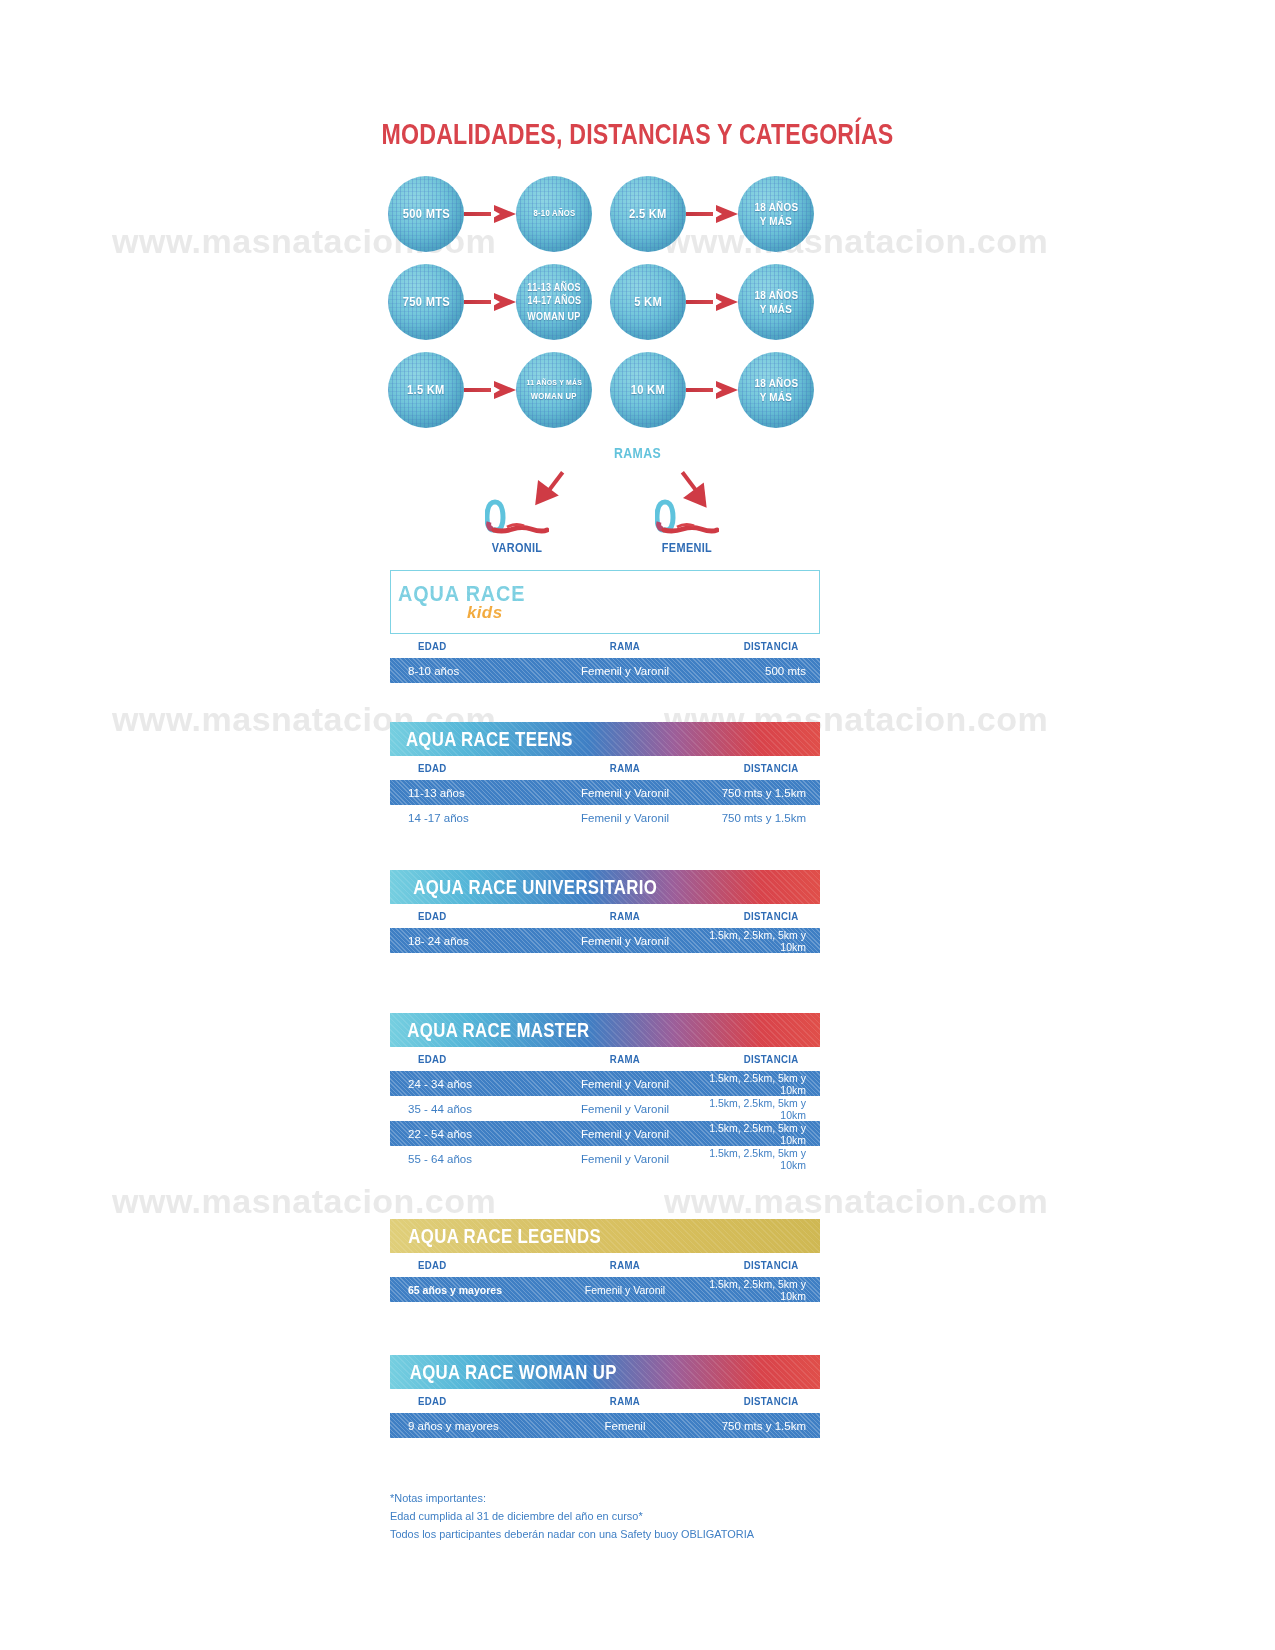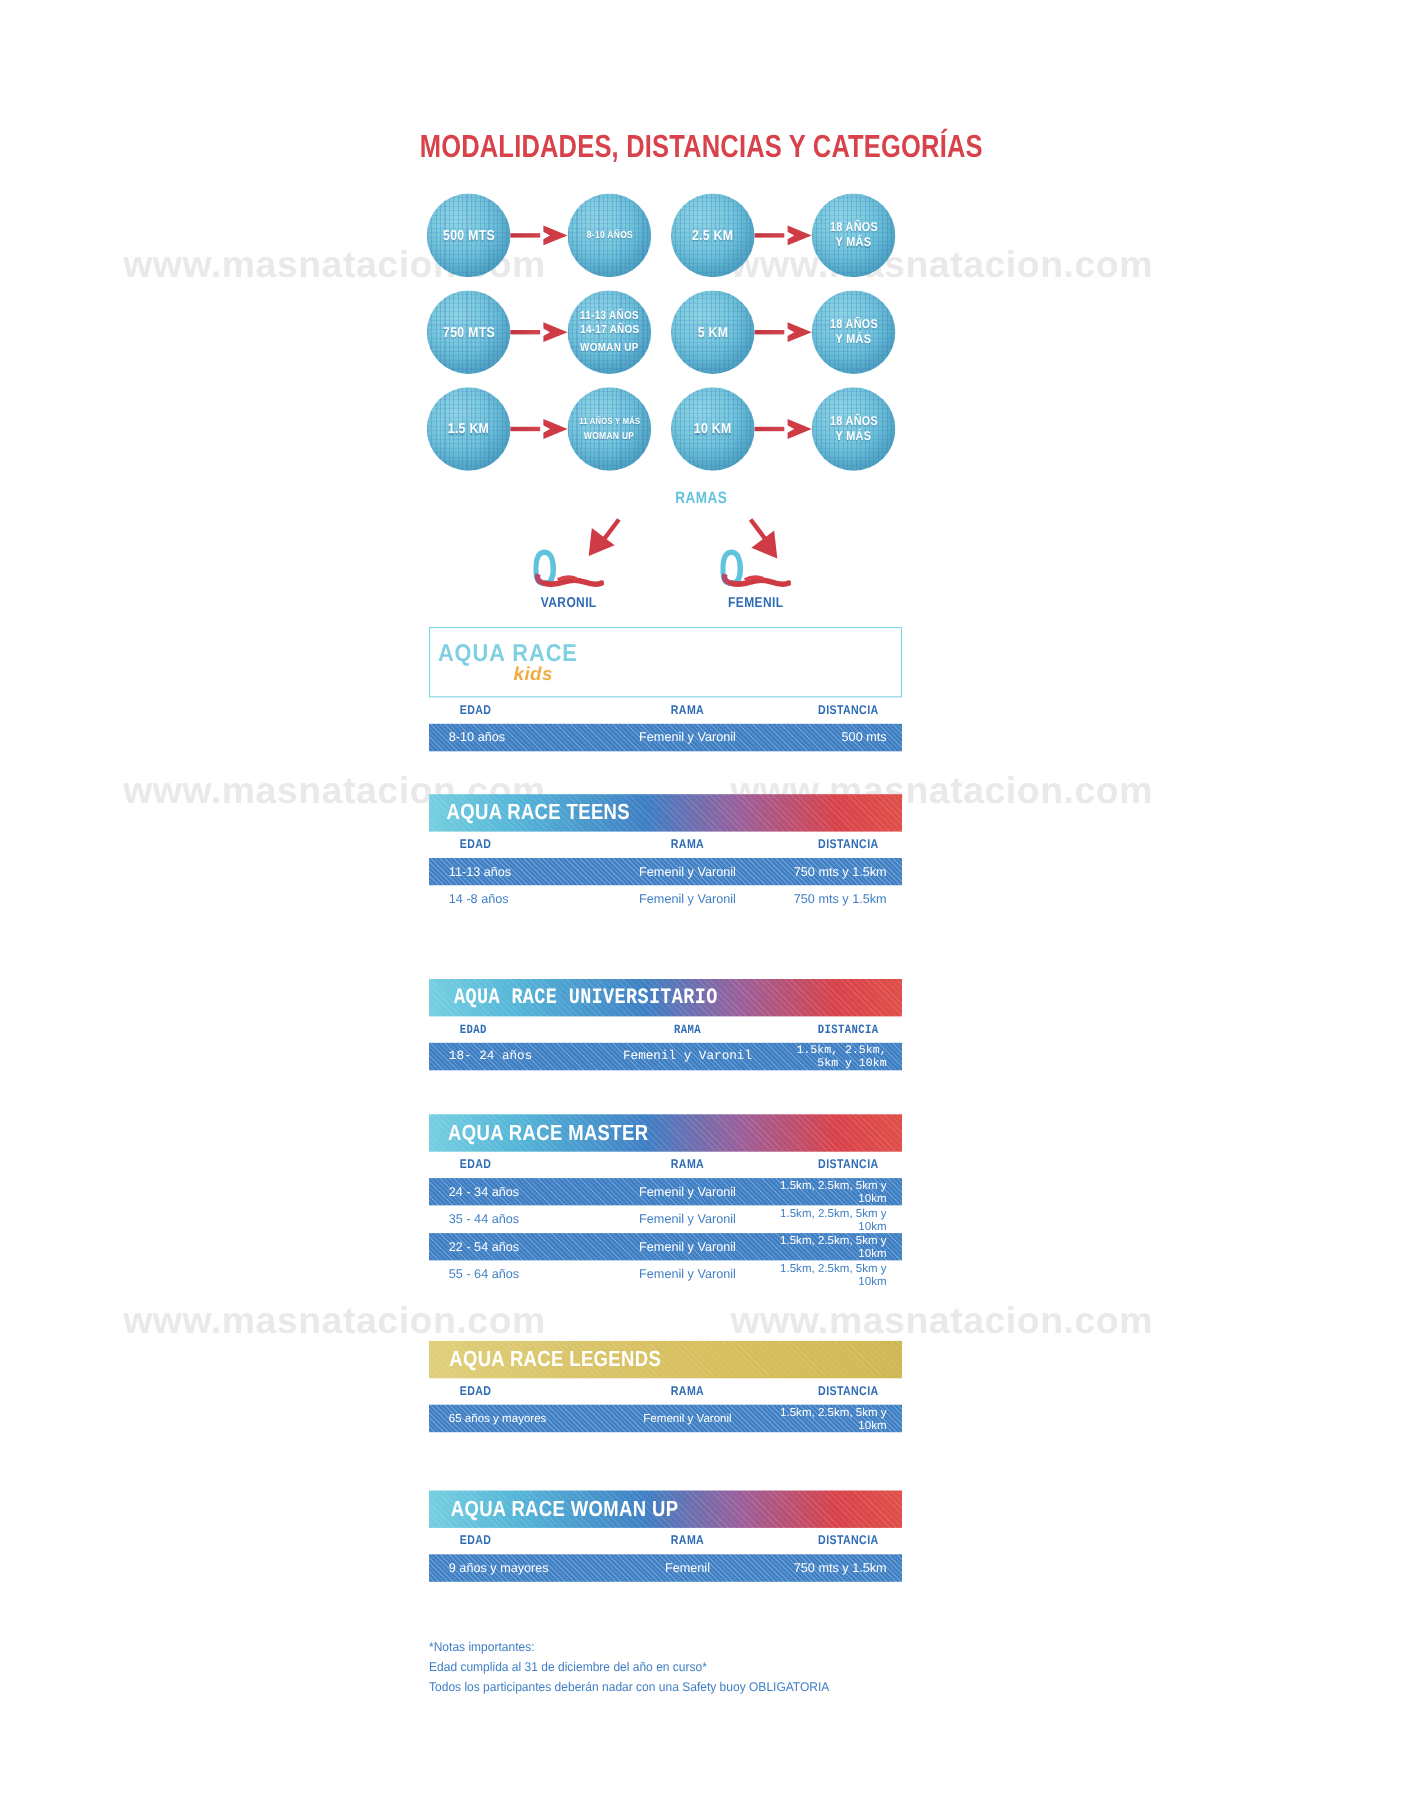--- a/index.html
+++ b/index.html
@@ -283,27 +283,27 @@
     <div class="c1">EDAD</div>
     <div class="c2">RAMA</div>
     <div class="c3">DISTANCIA</div>
   </div>
   <div class="row fill">
     <div class="c1">11-13 años</div>
     <div class="c2">Femenil y Varonil</div>
     <div class="c3">750 mts y 1.5km</div>
   </div>
   <div class="row blank">
-    <div class="c1">14 -8 años</div>
+    <div class="c1">14 -17 años</div>
     <div class="c2">Femenil y Varonil</div>
     <div class="c3">750 mts y 1.5km</div>
   </div>
 </div>
 
-<div class="tbl" style="top:890px;font-family:Liberation Mono, monospace;">
+<div class="tbl" style="top:870px;">
   <div class="banner">
     <span>AQUA RACE UNIVERSITARIO</span>
   </div>
   <div class="hdr">
     <div class="c1">EDAD</div>
     <div class="c2">RAMA</div>
     <div class="c3">DISTANCIA</div>
   </div>
   <div class="row fill">
     <div class="c1">18- 24 años</div>
@@ -346,21 +346,21 @@
 <div class="tbl" style="top:1219px;">
   <div class="banner gold">
     <span>AQUA RACE LEGENDS</span>
   </div>
   <div class="hdr">
     <div class="c1">EDAD</div>
     <div class="c2">RAMA</div>
     <div class="c3">DISTANCIA</div>
   </div>
   <div class="row fill">
-    <div class="c1" style="font-size:10.5px;">65 años y mayores</div>
+    <div class="c1" style="font-size:10.5px;font-weight:bold;">65 años y mayores</div>
     <div class="c2" style="font-size:10.5px;">Femenil y Varonil</div>
     <div class="c3" style="font-size:10.5px;">1.5km, 2.5km, 5km y 10km</div>
   </div>
 </div>
 
 <div class="tbl" style="top:1355px;">
   <div class="banner">
     <span>AQUA RACE WOMAN UP</span>
   </div>
   <div class="hdr">

